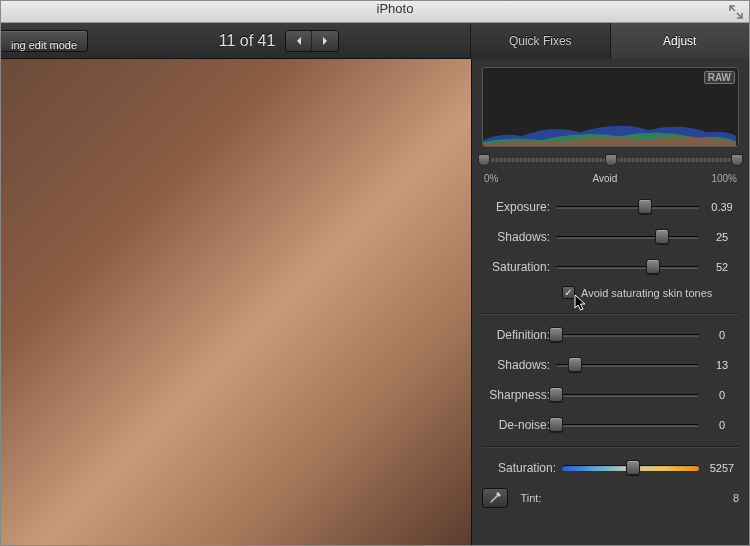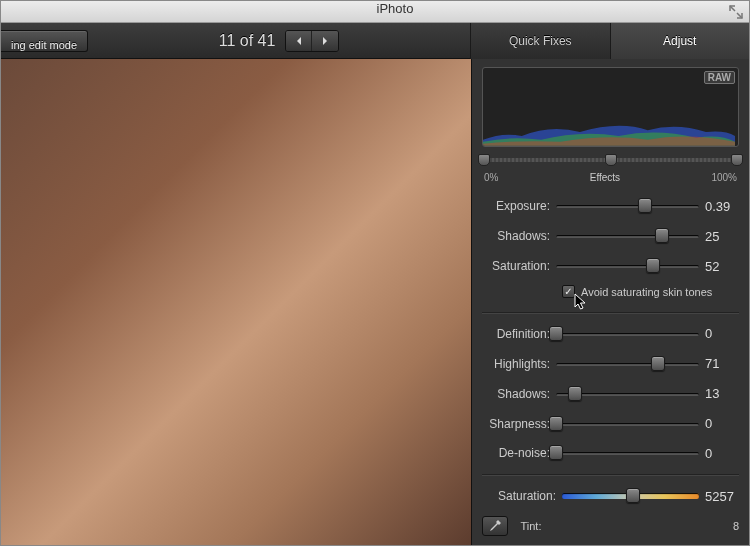--- a/index.html
+++ b/index.html
@@ -150,21 +150,21 @@
     height:6px; top:1px;
     background: linear-gradient(90deg,#2a5ad6,#5fa9d6,#c9c9b0,#e8c45a,#e88a2a);
   }
   .slider-row .knob{
     position:absolute; top:-4px; width:14px; height:15px; margin-left:-7px;
     background:linear-gradient(#8a8a8a,#4e4e4e);
     border:1px solid #1a1a1a; border-radius:3px;
     box-shadow: inset 0 1px 0 rgba(255,255,255,0.25), 0 1px 1px rgba(0,0,0,0.5);
   }
   .slider-row .value{
-    width:34px; text-align:left; color:#ddd; font-size:13px;
+    width:34px; text-align:center; color:#ddd; font-size:11px;
   }
 
   .check-row{
     display:flex; align-items:center; gap:6px; padding:2px 0 6px 80px;
     color:#ccc; font-size:11px; position:relative;
   }
   .chk{
     width:13px;height:13px;border:1px solid #111;background:linear-gradient(#666,#444);
     border-radius:2px; display:flex;align-items:center;justify-content:center;
     color:#eee; font-size:10px;
@@ -256,21 +256,21 @@
         </div>
 
         <div class="levels-bar">
           <div class="levels-track"></div>
           <div class="handle" style="left:0%"></div>
           <div class="handle" style="left:50%"></div>
           <div class="handle" style="left:100%"></div>
         </div>
         <div class="levels-labels">
           <span>0%</span>
-          <span class="mid">Effects</span>
+          <span class="mid">Avoid</span>
           <span>100%</span>
         </div>
 
         <div class="slider-row">
           <span class="label">Exposure:</span>
           <div class="track">
               <div class="rail"></div>
               <div class="knob" style="left: 62%;"></div>
             </div>
           <span class="value">0.39</span>
@@ -304,28 +304,20 @@
 
         <div class="divider"></div>
 
         <div class="slider-row">
           <span class="label">Definition:</span>
           <div class="track">
               <div class="rail"></div>
               <div class="knob" style="left: 0%;"></div>
             </div>
           <span class="value">0</span>
-        </div>
-        <div class="slider-row">
-          <span class="label">Highlights:</span>
-          <div class="track">
-              <div class="rail"></div>
-              <div class="knob" style="left: 71%;"></div>
-            </div>
-          <span class="value">71</span>
         </div>
         <div class="slider-row">
           <span class="label">Shadows:</span>
           <div class="track">
               <div class="rail"></div>
               <div class="knob" style="left: 13%;"></div>
             </div>
           <span class="value">13</span>
         </div>
         <div class="slider-row">

